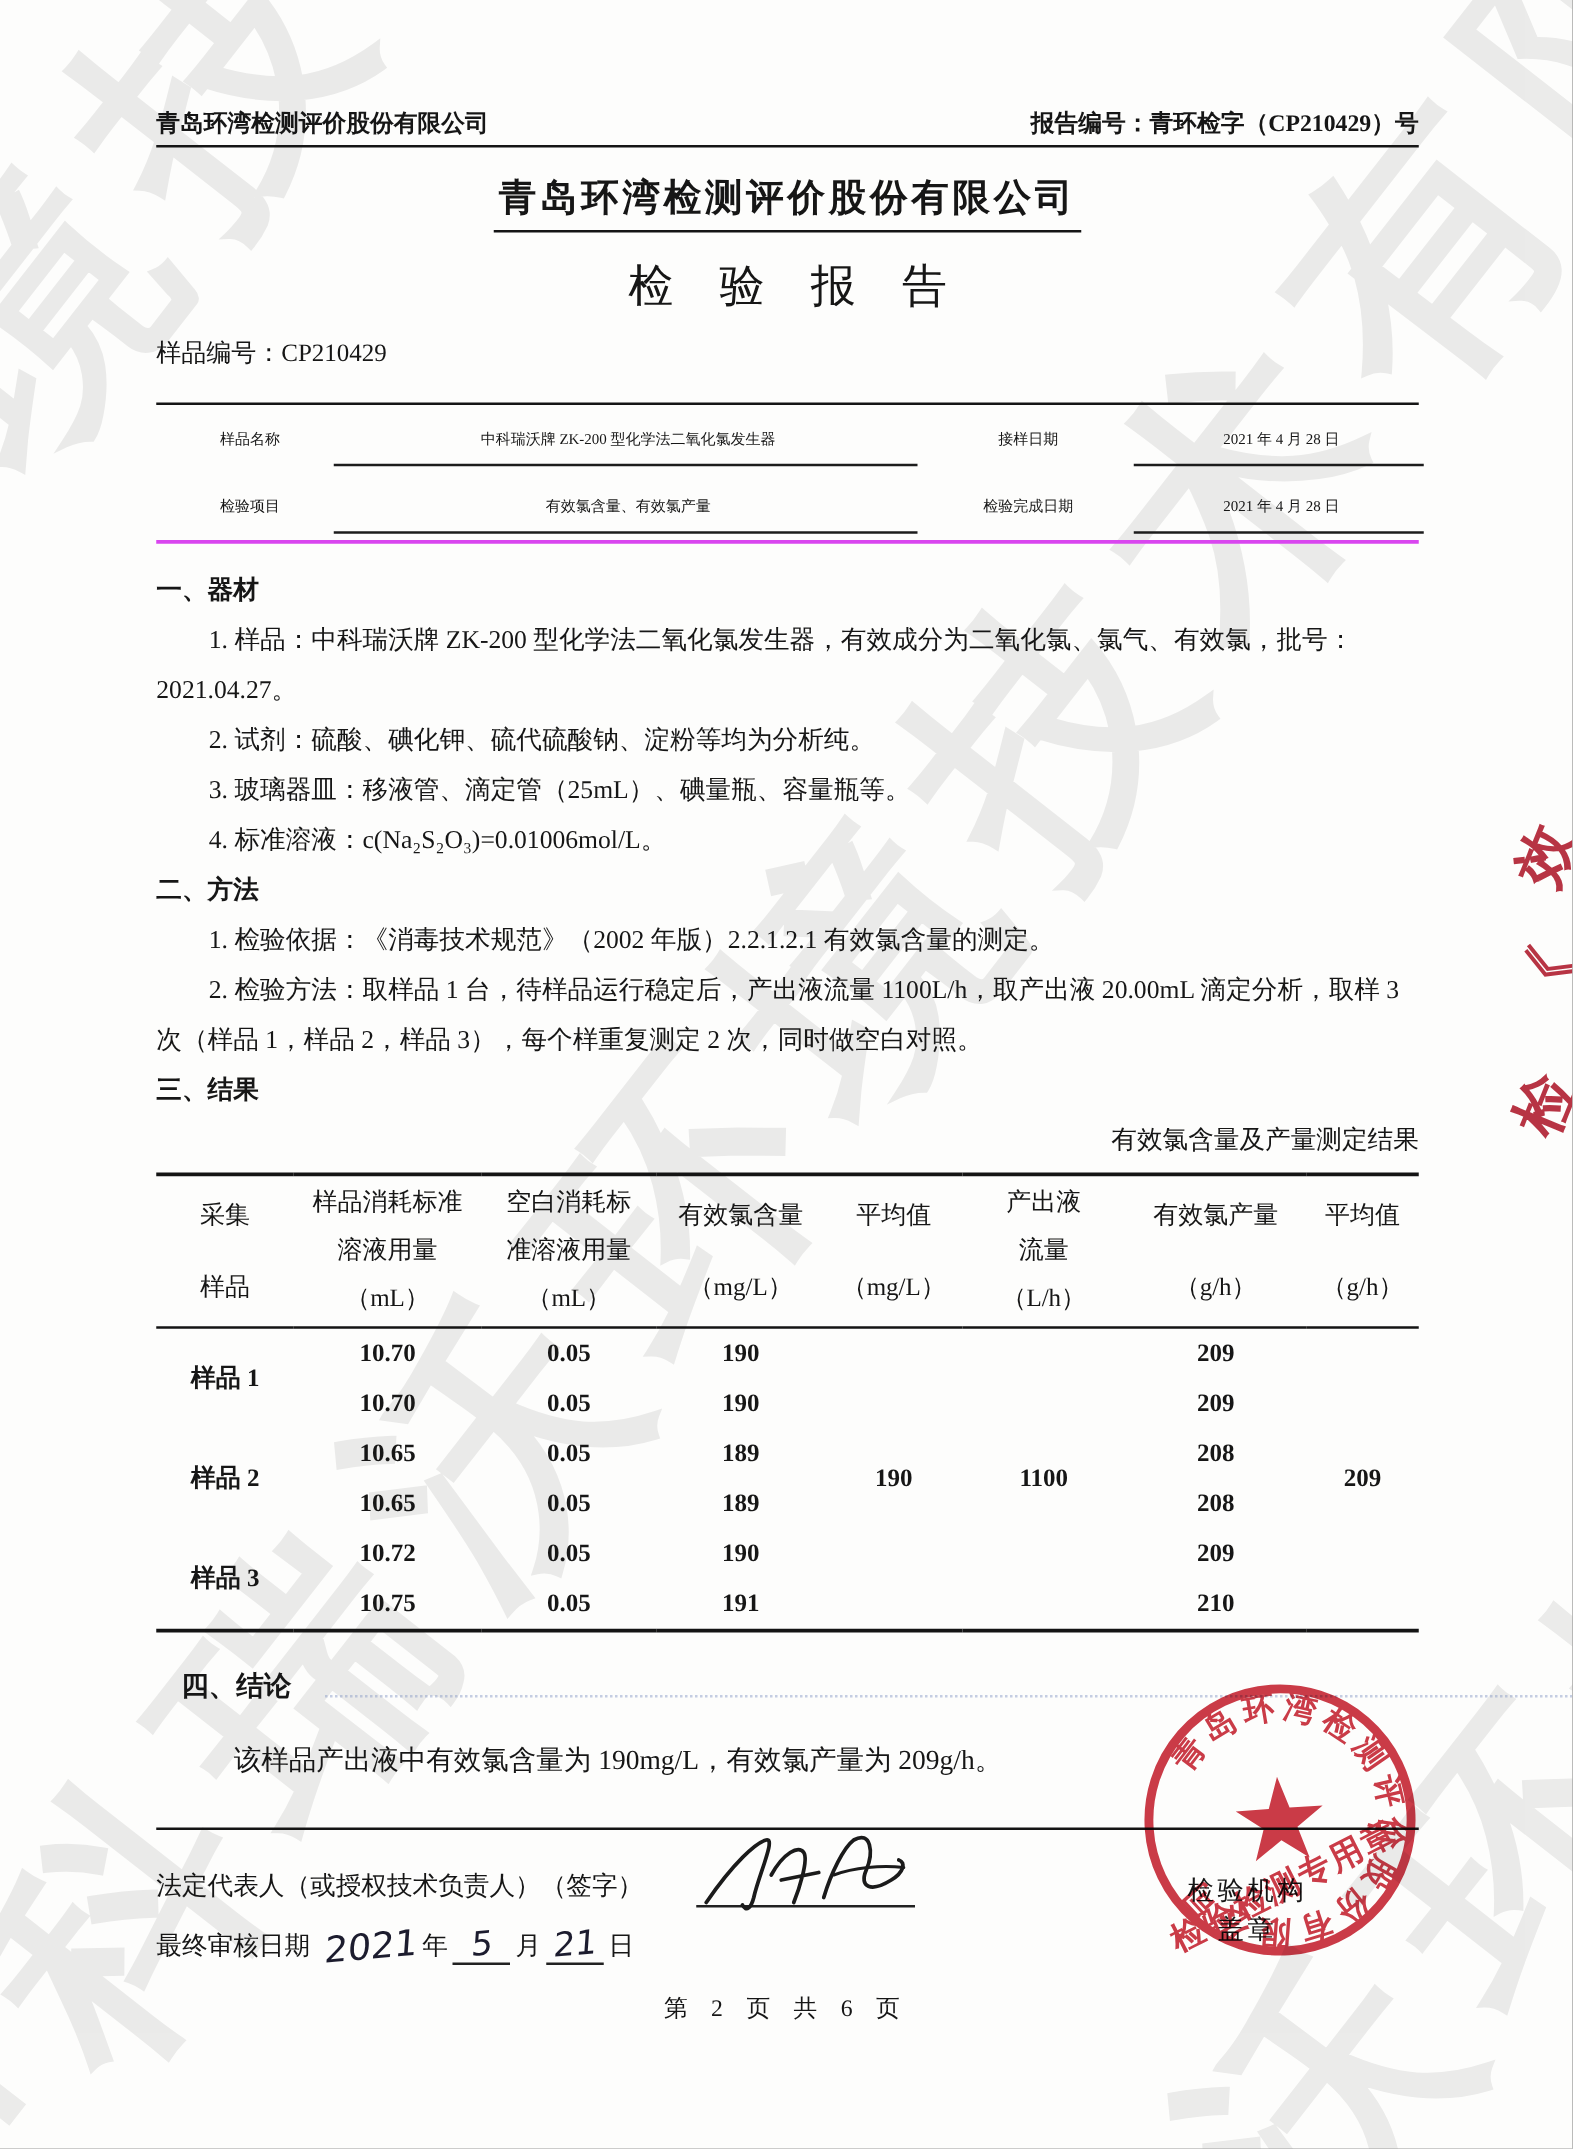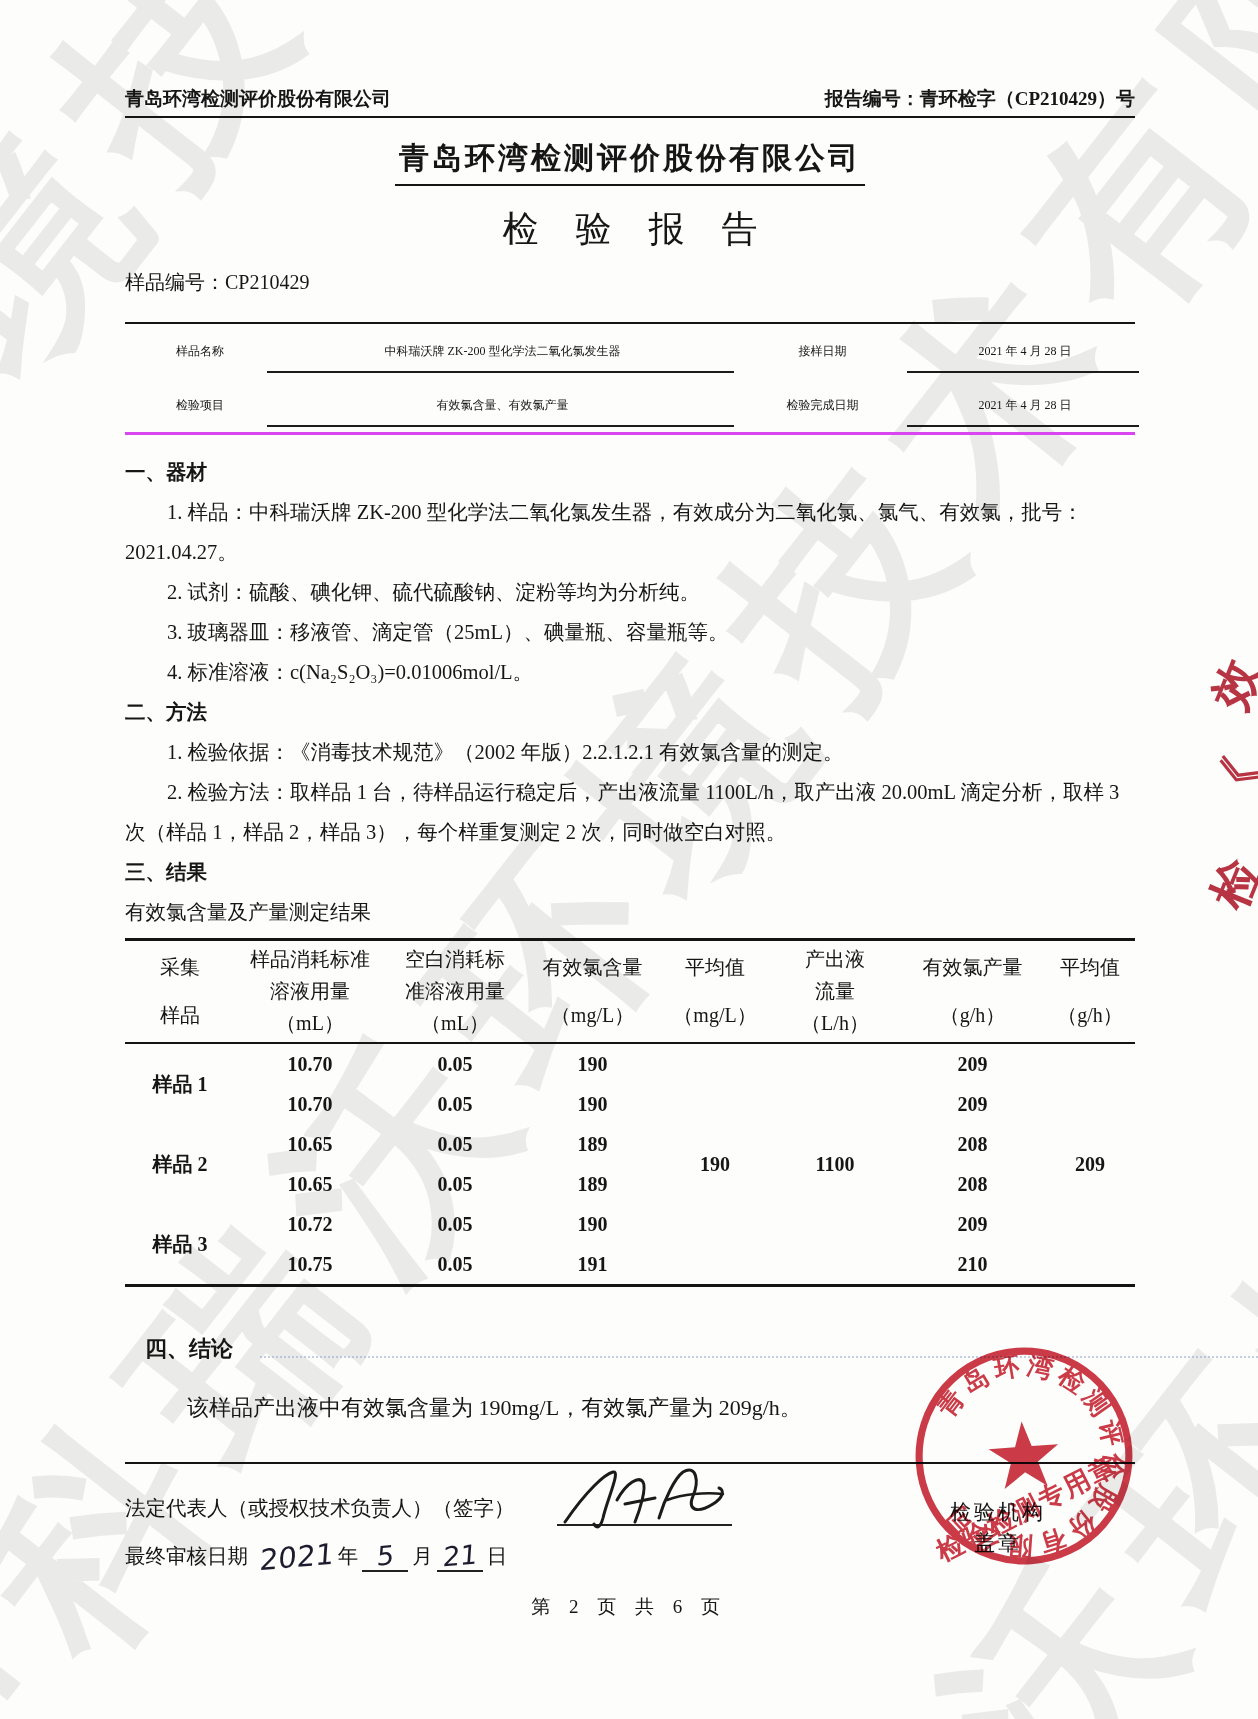--- a/index.html
+++ b/index.html
@@ -55,29 +55,29 @@
   .icell { display:flex; align-items:center; justify-content:center; position:relative; }
   .ival::after {
     content:""; position:absolute; left:-8px; right:-4px; bottom:5px;
     border-bottom:2px solid #1c1c1c;
   }
   
   .body-text { margin-top:17px; font-size:20.5px; line-height:40px; }
   .sec-heading { font-weight:600; }
   .para { text-indent:42px; }
   
-  .rtable-title { text-align:left; font-size:20.5px; margin-top:0; }
+  .rtable-title { text-align:right; font-size:20.5px; margin-top:0; }
   table.rtable {
     width:100%; border-collapse:collapse; margin-top:6px;
     border-top:3px solid #141414; border-bottom:3px solid #141414;
   }
   table.rtable thead th { border-bottom:2px solid #141414; font-weight:400; }
   .hcell {
     display:flex; flex-direction:column; justify-content:space-around;
-    height:101px; font-size:20px; line-height:1.15; padding:2px 0;
+    height:120px; font-size:20px; line-height:1.15; padding:2px 0;
   }
   table.rtable td {
     height:40px; text-align:center; vertical-align:middle;
     font-size:20px; font-weight:700;
   }
   
   .sec4 { position:absolute; left:125px; top:1334px; width:1010px; z-index:2; font-size:22px;margin-left:20px; }
   .sec4 .dotline {
     position:absolute; left:115px; right:-123px; top:22px;
     border-top:2px dotted rgba(140,158,200,.5);

